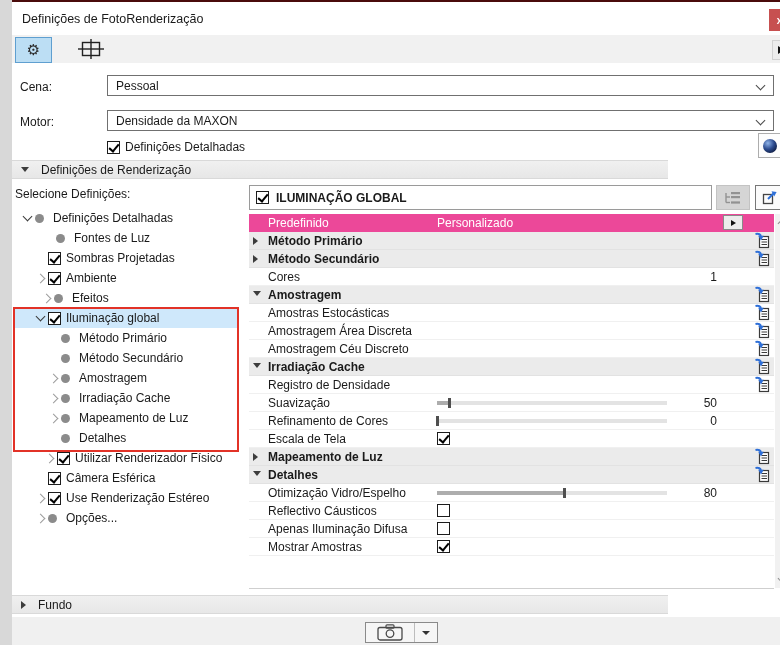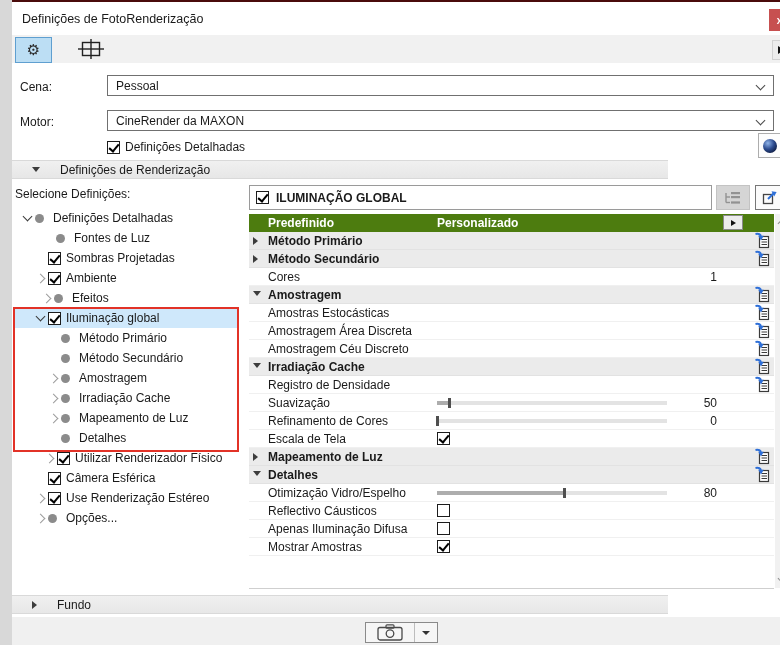--- a/index.html
+++ b/index.html
@@ -36,21 +36,21 @@
   .detail-chk{left:95px;top:138px;display:flex;align-items:center;gap:5px;}
   .c4d-btn{left:746px;top:131px;width:28px;height:23px;border:1px solid #adadad;background:#fdfdfd;
            display:flex;align-items:center;justify-content:center;gap:3px;}
   .c4d-ball{width:14px;height:14px;border-radius:50%;
             background:radial-gradient(circle at 35% 30%, #8fb3e8 0%, #2c4b8f 45%, #0b1638 85%);}
   .c4d-i{font-size:11px;color:#333;}
 
   
   .bar{left:0;width:656px;height:19px;background:linear-gradient(#f0f0f0,#e7e7e7);
        border-top:1px solid #d9d9d9;border-bottom:1px solid #d9d9d9;box-sizing:border-box;
-       display:flex;align-items:center;gap:20px;padding-left:20px;}
+       display:flex;align-items:center;gap:12px;padding-left:9px;}
   .tri-dn-s{width:0;height:0;border-left:4px solid transparent;border-right:4px solid transparent;border-top:5px solid #3c3c3c;}
   .tri-rt-s{width:0;height:0;border-top:4px solid transparent;border-bottom:4px solid transparent;border-left:5px solid #3c3c3c;}
 
   
   .tree-label{left:3px;top:185px;}
   .tree{left:1px;top:206px;width:224px;}
   .trow{height:20px;display:flex;align-items:center;}
   .trow.sel{background:#cfe8fb;}
   .arrow-slot{width:16px;flex:none;display:flex;align-items:center;justify-content:center;}
   .chev{width:6px;height:6px;border-right:1.5px solid #9c9c9c;border-bottom:1.5px solid #9c9c9c;
@@ -65,21 +65,21 @@
              box-sizing:border-box;display:flex;align-items:center;gap:7px;padding-left:6px;font-weight:bold;}
   .btn-tree{left:704px;top:183px;width:34px;height:25px;background:#d5d5d5;border:1px solid #c3c3c3;
             box-sizing:border-box;display:flex;align-items:center;justify-content:center;}
   .btn-export{left:743px;top:183px;width:27px;height:25px;background:#fbfbfb;border:1px solid #777;
             box-sizing:border-box;display:flex;align-items:center;justify-content:center;}
 
   
   .table{left:237px;top:212px;width:525px;height:374px;border-bottom:1px solid #cfcfcf;background:#fff;}
   .row{position:relative;height:18px;line-height:18px;background:#fff;border-bottom:1px solid #f0f0f0;box-sizing:border-box;}
   .row.section{background:#ebebeb;font-weight:bold;border-bottom:1px solid #e2e2e2;}
-  .row.preset{background:#4d7c0f;color:#fff;border-bottom:none;font-weight:bold;}
+  .row.preset{background:#ec4899;color:#fff;border-bottom:none;}
   .row .lab{margin-left:19px;white-space:nowrap;}
   .row .sec-tri{position:absolute;left:4px;top:5px;}
   .row .chkctl{position:absolute;left:188px;top:2px;}
   .row .val{position:absolute;right:57px;top:0;width:70px;text-align:right;}
   .row .linkic{position:absolute;right:3px;top:0px;width:17px;height:17px;}
   .slider{position:absolute;left:188px;top:7px;width:230px;height:4px;background:#e3e3e3;}
   .slider .fill{position:absolute;left:0;top:0;height:4px;background:#adadad;}
   .slider .thumb{position:absolute;top:-3px;width:3px;height:10px;background:#4f4f4f;}
   .preset .p2{position:absolute;left:188px;top:0;}
   .preset-btn{position:absolute;right:31px;top:1px;width:20px;height:15px;background:#ececec;border:1px solid #8a8a8a;
@@ -127,21 +127,21 @@
   </div>
 
   <div class="abs field-label" style="top:78px;">Cena:</div>
   <div class="abs selectbox" style="top:73px;">
     <span>Pessoal</span>
     <span class="chev-dn"></span>
   </div>
 
   <div class="abs field-label" style="top:113px;">Motor:</div>
   <div class="abs selectbox" style="top:108px;">
-    <span>CineRender da MAXON</span>
+    <span>Densidade da MAXON</span>
     <span class="chev-dn"></span>
   </div>
 
   <div class="abs detail-chk">
     <span class="checkbox on"></span>
     <span>Definições Detalhadas</span>
   </div>
   <div class="abs c4d-btn">
     <span class="c4d-ball"></span>
     <span class="c4d-i">i</span>

